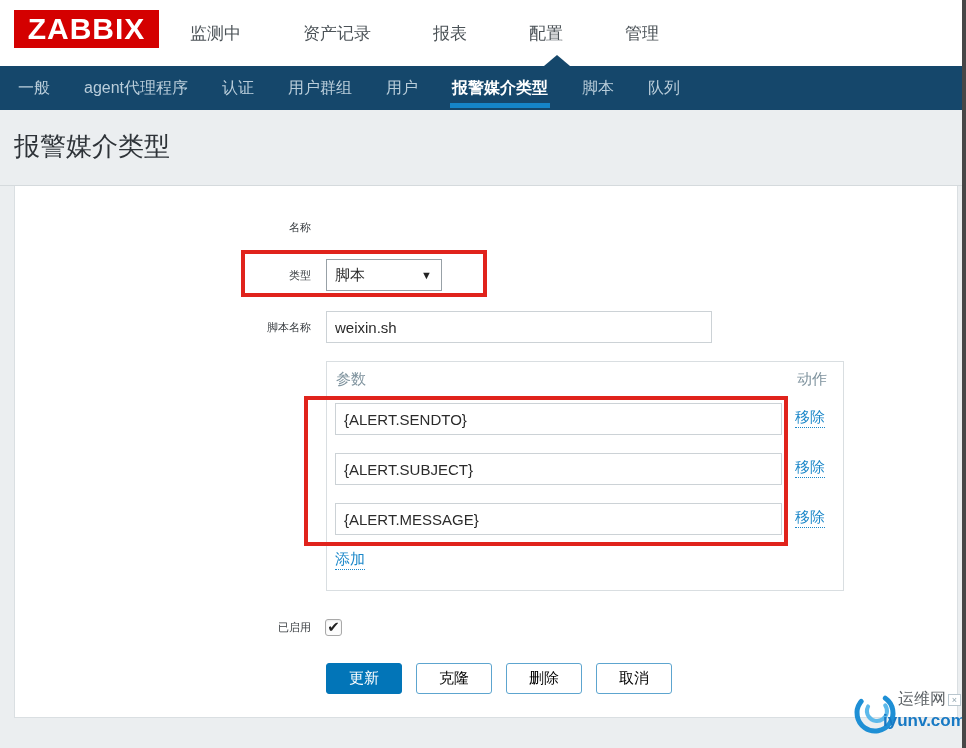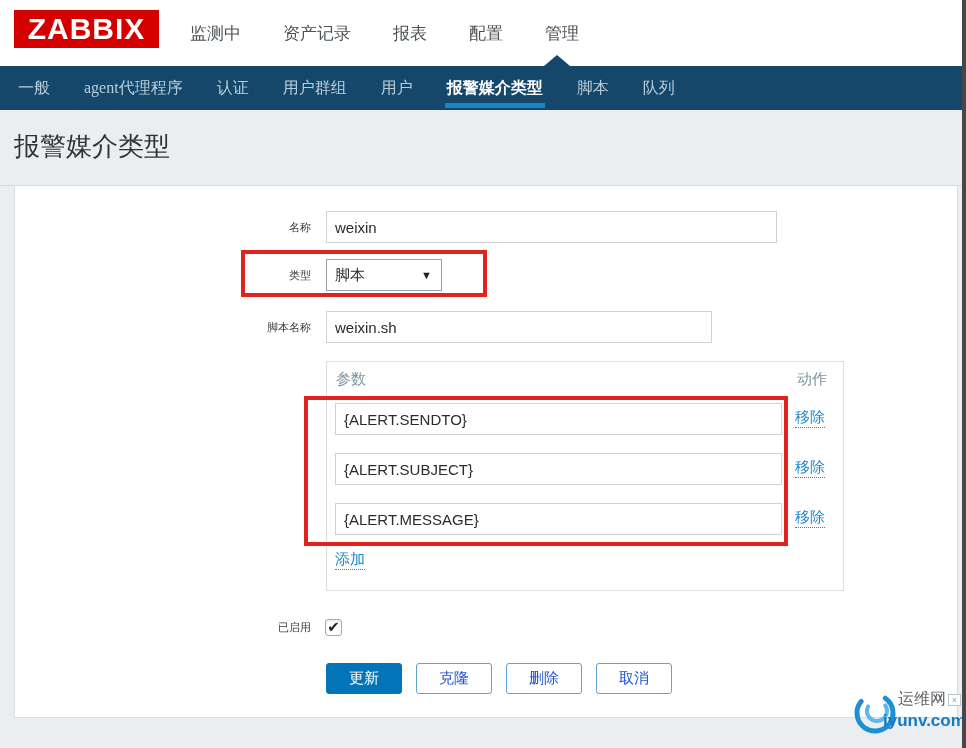--- a/index.html
+++ b/index.html
@@ -5,29 +5,29 @@
   * { margin:0; padding:0; box-sizing:border-box; }
   html,body { background:#fff; }
   body { font-family:"Liberation Sans","DejaVu Sans",sans-serif; }
   #screen { position:relative; width:966px; height:748px; background:#fff; overflow:hidden; }
 
   
   .header { position:absolute; left:0; top:0; width:886px; height:66px; background:#fff; }
   .logo { position:absolute; left:14px; top:10px; width:145px; height:38px; background:#d40000;
           color:#fff; font-weight:bold; font-size:30px; letter-spacing:1px;
           display:flex; align-items:center; justify-content:center; }
-  .topnav { position:absolute; left:190px; top:0; height:66px; display:flex; align-items:center; gap:42px; }
+  .topnav { position:absolute; left:190px; top:0; height:66px; display:flex; align-items:center; gap:62px; }
   .topnav .titem { font-size:17px; color:#4b5257; cursor:pointer; white-space:nowrap; }
   .nav-pointer { position:absolute; left:544px; top:55px; width:0; height:0;
                  border-left:13px solid transparent; border-right:13px solid transparent;
                  border-bottom:11px solid #15476b; }
 
   
   .subnav { position:absolute; left:0; top:66px; width:966px; height:44px; background:#15476b;
-            display:flex; align-items:stretch; padding-left:18px; gap:34px;font-family:Liberation Serif, serif; }
+            display:flex; align-items:stretch; padding-left:18px; gap:34px; }
   .subnav .sitem { font-size:16px; color:#b9cdda; display:flex; align-items:center;
                    position:relative; cursor:pointer; white-space:nowrap; }
   .subnav .sitem.active { color:#fff; font-weight:bold; }
   .subnav .sitem.active::after { content:""; position:absolute; left:-2px; right:-2px; bottom:2px;
                    height:5px; background:#1585c8; }
 
   
   .page-area { position:absolute; left:0; top:110px; width:966px; height:638px; background:#ebeef0; }
   .title-bar { position:absolute; left:0; top:0; width:966px; height:76px; border-bottom:1px solid #d5dadd; }
   .page-title { position:absolute; left:14px; top:19px; font-size:26px; font-weight:400; color:#2e3338; }
@@ -64,21 +64,21 @@
 
   
   .checkbox { position:absolute; left:310px; top:433px; width:17px; height:17px; border:1px solid #a9a9a9;
               border-radius:3px; background:#fdfdfd; cursor:pointer; box-shadow:inset 0 1px 2px rgba(0,0,0,.08);
               display:flex; align-items:center; justify-content:center; }
   .checkbox .check { font-size:15px; color:#222; font-weight:bold; line-height:1; margin-top:-2px; }
 
   
   .btn { position:absolute; top:477px; width:76px; height:31px; border-radius:3px; font-size:15px;
          display:flex; align-items:center; justify-content:center; cursor:pointer;
-         background:#fff; border:1px solid #5da5cf; color:#1d4ed8; font-family:inherit; }
+         background:#fff; border:1px solid #5da5cf; color:#000000; font-family:inherit; }
   .btn.primary { background:#0275b8; border-color:#0275b8; color:#fff; }
   .btn-update { left:311px; } .btn-clone { left:401px; } .btn-delete { left:491px; } .btn-cancel { left:581px; }
 
   
   .watermark { position:absolute; left:852px; top:684px; width:112px; height:58px; }
   .watermark .site-name { position:absolute; left:46px; top:5px; font-size:16px; color:#5a5f63; }
   .watermark .site-url  { position:absolute; left:31px; top:27px; font-size:17px; font-weight:bold; color:#1779c4; }
   .wm-svg { position:absolute; left:0; top:0; }
 
   .broken-img { position:absolute; left:948px; top:694px; width:13px; height:12px; border:1px solid #b9c6ce;
@@ -116,21 +116,20 @@
   </div>
 
   <div class="page-area">
     <div class="title-bar">
       <h1 class="page-title">报警媒介类型</h1>
     </div>
 
     <div class="panel">
 
       <div class="flabel" style="top:25px;">名称</div>
-      <input class="tinput" style="left: 311px; top: 25px; width: 451px;" value="weixin">
 
       <div class="flabel" style="top:73px;">类型</div>
       <div class="fselect">
         <span>脚本</span>
         <span class="arrow">▼</span>
       </div>
 
       <div class="flabel" style="top:125px;">脚本名称</div>
       <input class="tinput" style="left: 311px; top: 125px; width: 386px;" value="weixin.sh">
 

